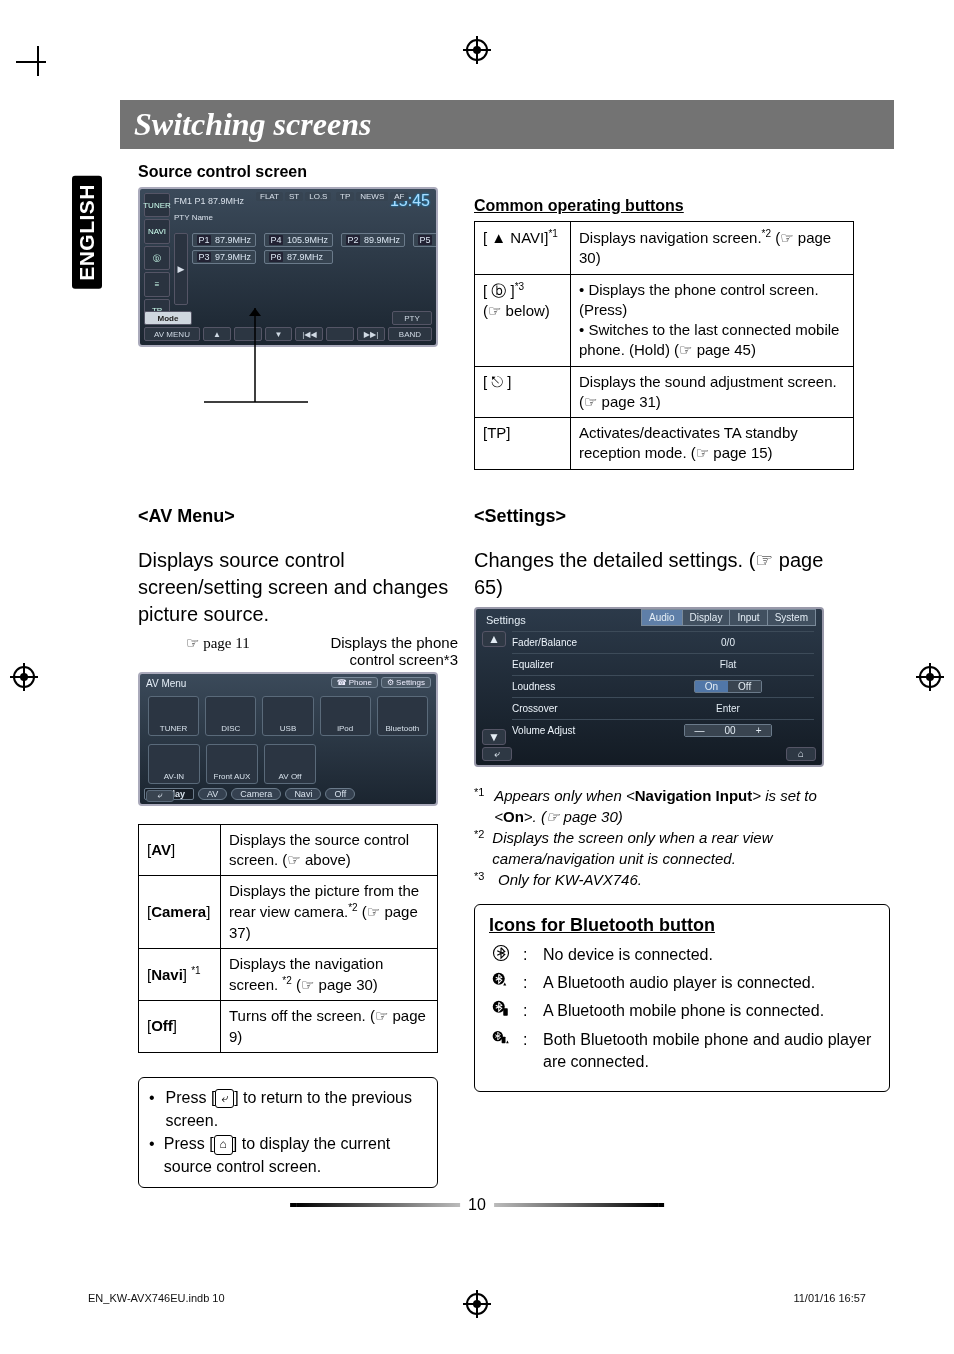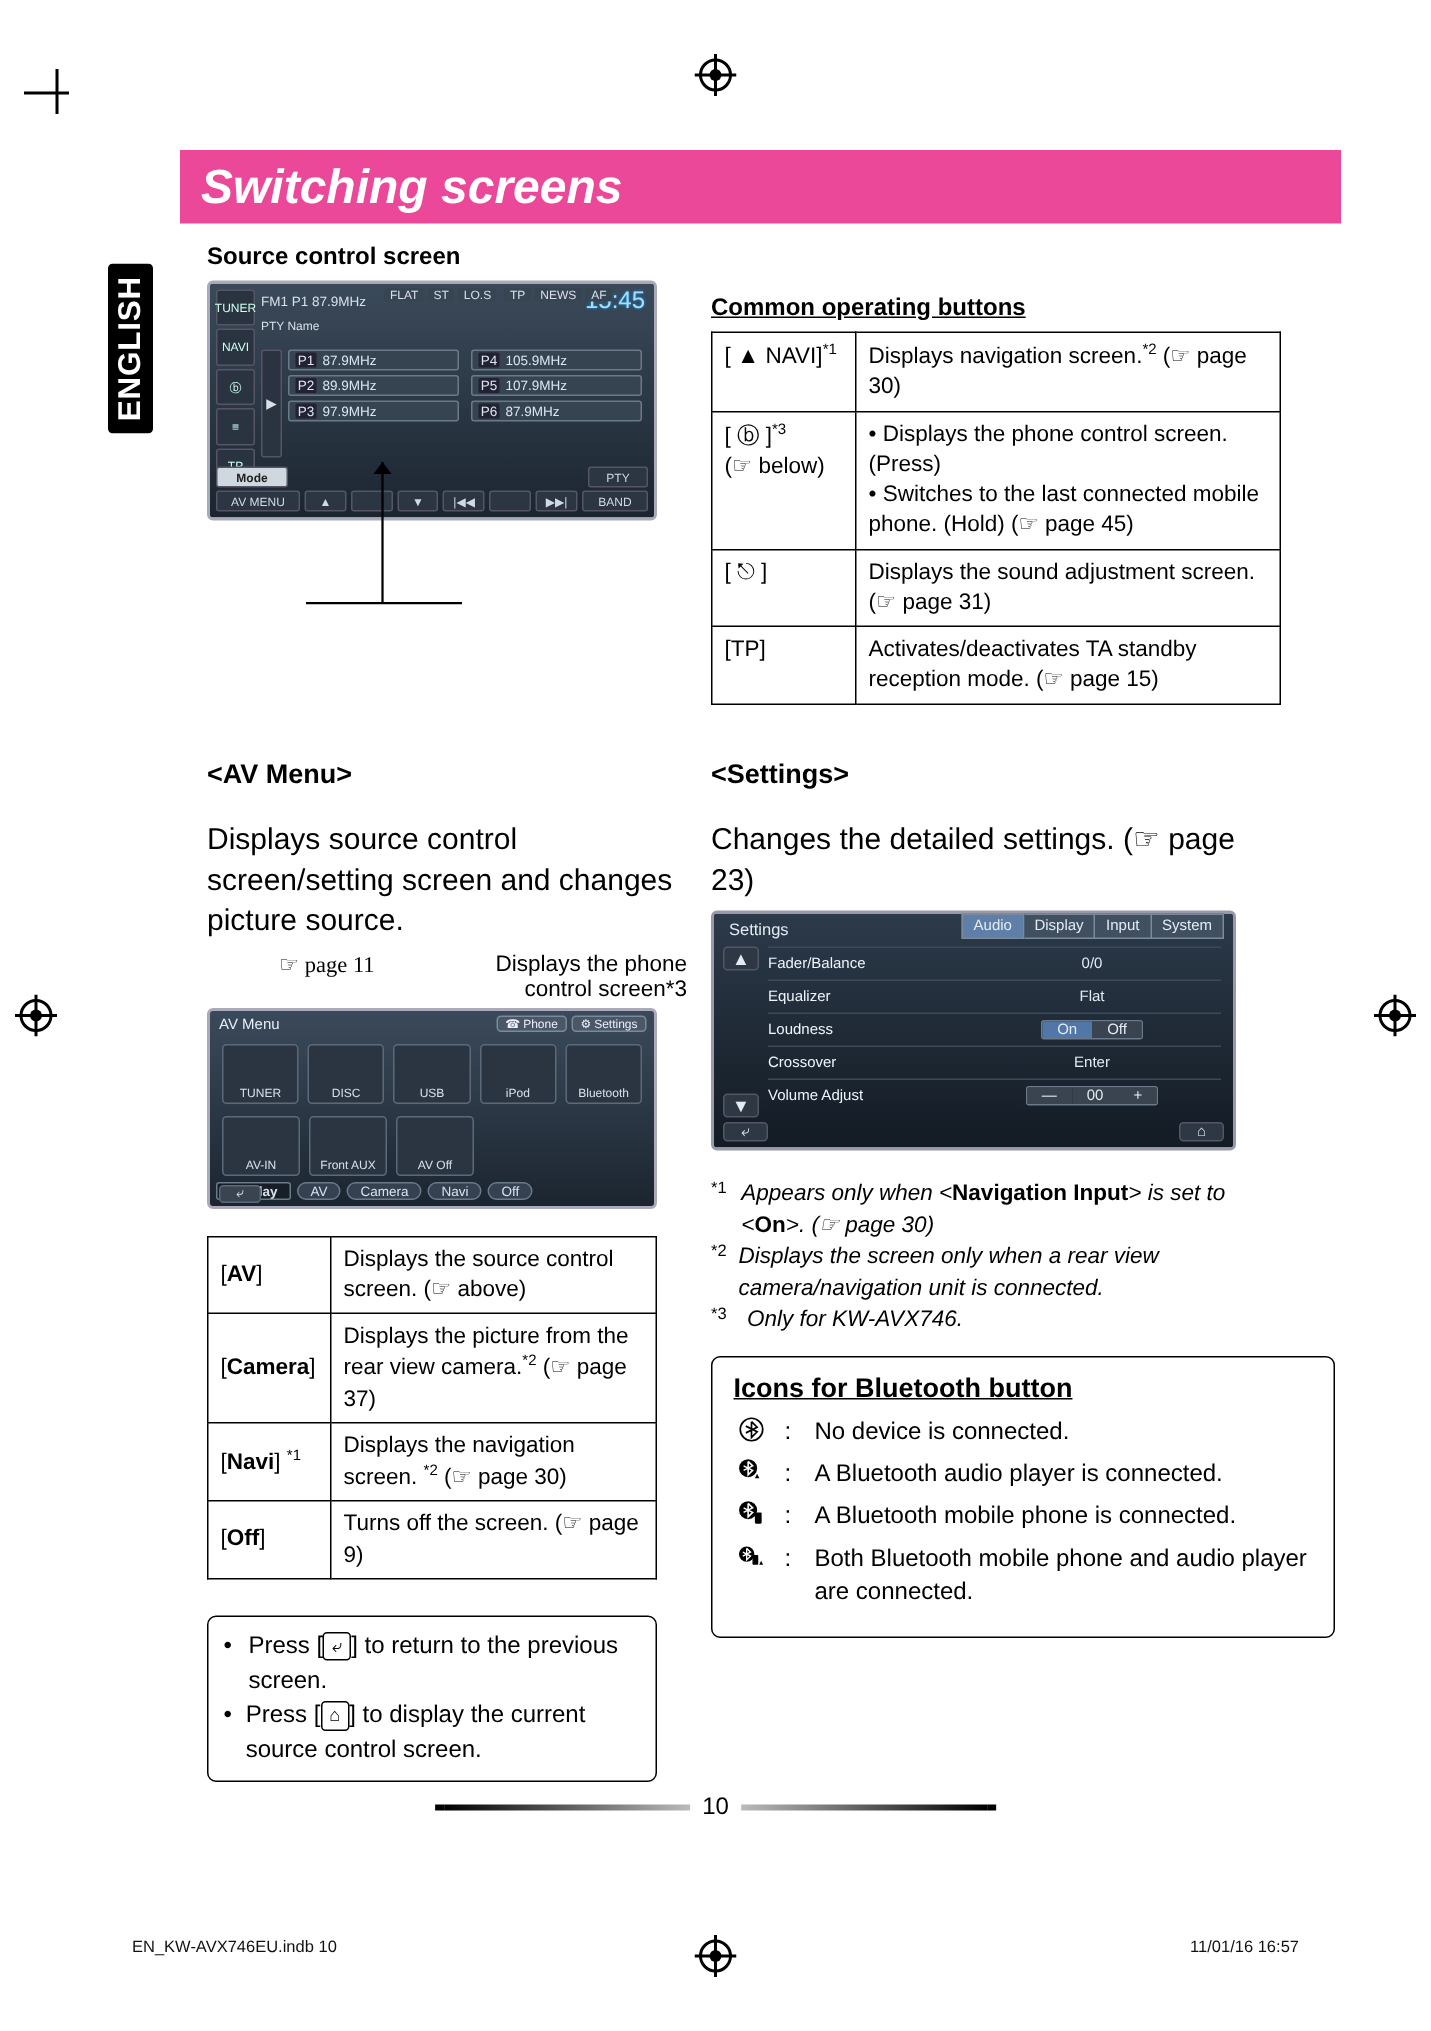--- a/index.html
+++ b/index.html
@@ -33,28 +33,29 @@
     font-weight: bold;
     writing-mode: vertical-rl;
     transform: rotate(180deg);
     font-size: 21px;
     padding: 8px 3px;
     letter-spacing: 0.5px;
     border-radius: 3px;
   }
 
   .title-bar {
-    background: #ec4899;
+    background: #737373;
     color: #fff;
     font-weight: 700;
     font-style: italic;
     font-size: 32px;
     padding: 6px 14px;
     margin-left: 60px;
     margin-bottom: 14px;
+    font-family: Liberation Serif, serif;
   }
 
   .content {
     margin-left: 78px;
   }
 
   .src-head {
     font-weight: 700;
     font-size: 16px;
     margin-bottom: 6px;
@@ -80,21 +81,21 @@
   }
   .shot-sidebar { position:absolute; top:4px; left:4px; bottom:22px; width:26px;
     display:flex; flex-direction:column; gap:2px; }
   .shot-sbbtn { flex:1; background:#2a3340; border:1px solid #556; border-radius:2px; display:flex; align-items:center; justify-content:center; font-size:8px; color:#cfe; }
   .shot-head { position:absolute; top:4px; left:34px; right:6px; height:16px;
     display:flex; align-items:center; gap:4px; }
   .shot-chip { background:#374452; border-radius:2px; padding:0 4px; font-size:8px; }
   .shot-time { margin-left:auto; font-family: "Arial Black", sans-serif; font-size:16px; color:#a9dcff; text-shadow: 0 0 2px #0af; }
   .shot-row2 { position:absolute; top:24px; left:34px; font-size:8px; }
   .shot-presets { position:absolute; top:44px; left:52px; right:8px; display:grid;
-    grid-template-columns: 1fr 1fr; gap:3px 8px; }
+    grid-template-columns: 1fr 1fr 1fr 1fr; gap:3px 8px; }
   .preset { background:#364350; border:1px solid #6a7a8a; border-radius:2px;
     padding:1px 4px; font-size:9px; color:#e9f; color:#dbe6f2; display:flex; gap:4px; }
   .preset .pn { background:#223; width:14px; text-align:center; border-radius:1px; }
   .shot-bot { position:absolute; bottom:4px; left:4px; right:4px; height:30px;
     display:flex; flex-direction:column; gap:2px;}
   .shot-bot-row { flex:1; display:flex; gap:3px; }
   .sbbtn { flex:1; background:#2c3642; border:1px solid #556; border-radius:2px;
     font-size:8px; display:flex; align-items:center; justify-content:center; color:#d0dae4;}
   .sbbtn.mode { flex:0 0 48px; background:#cfd7df; color:#222; font-weight:bold;}
   .sbbtn.pty  { flex:0 0 40px; }
@@ -447,21 +448,21 @@
             <li>
                 <span class="dot">•</span>
                 <span>Press [<span class="home-icon">⌂</span>] to display the current source control screen.</span>
               </li>
           </ul>
         </div>
       </div>
 
       <div class="col-r" style="width:380px;">
         <div class="sub-head">&lt;Settings&gt;</div>
-        <div class="sub-body">Changes the detailed settings. (☞ page 23)</div>
+        <div class="sub-body">Changes the detailed settings. (☞ page 65)</div>
 
 
         <div class="settings-shot">
           <div class="title">Settings</div>
           <div class="tabs" id="stabs">
               <div class="stab active">Audio</div>
               <div class="stab">Display</div>
               <div class="stab">Input</div>
               <div class="stab">System</div>
             </div>

